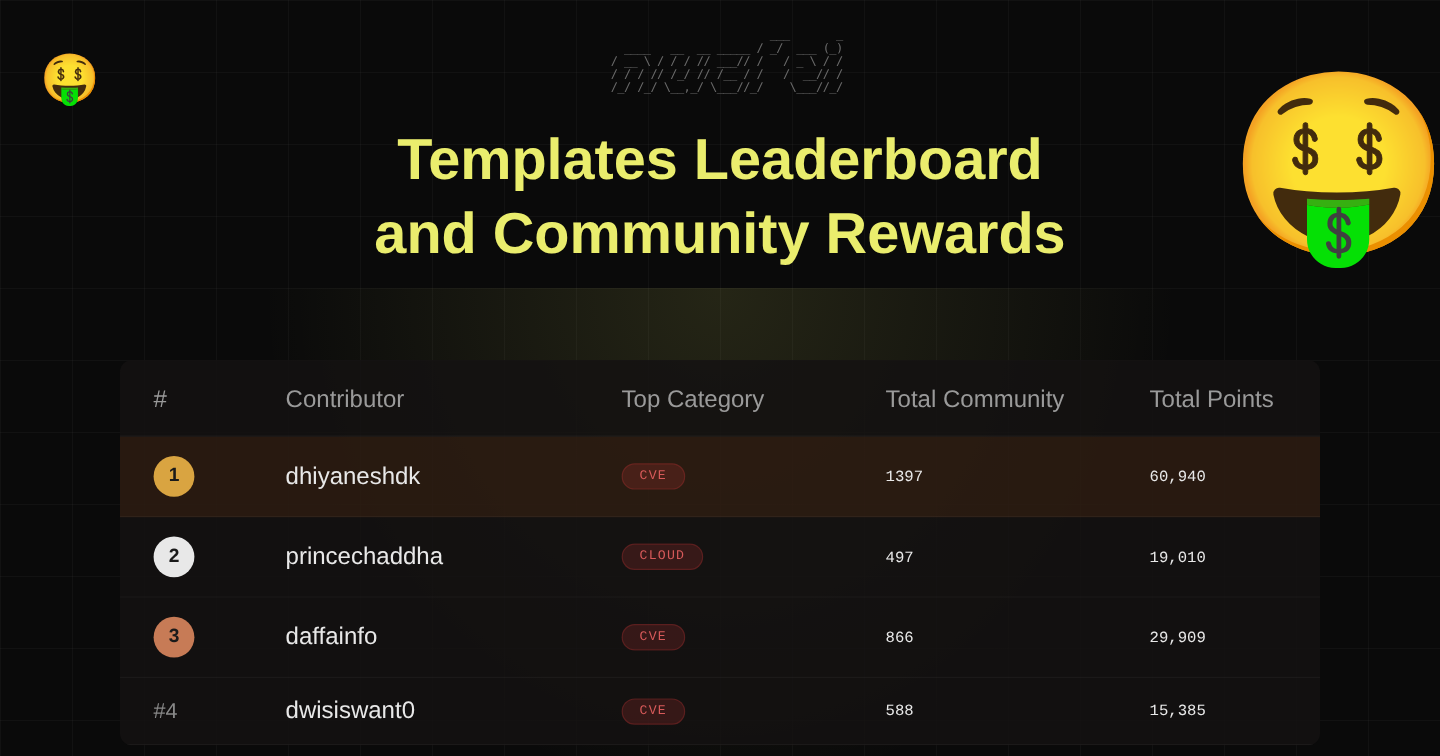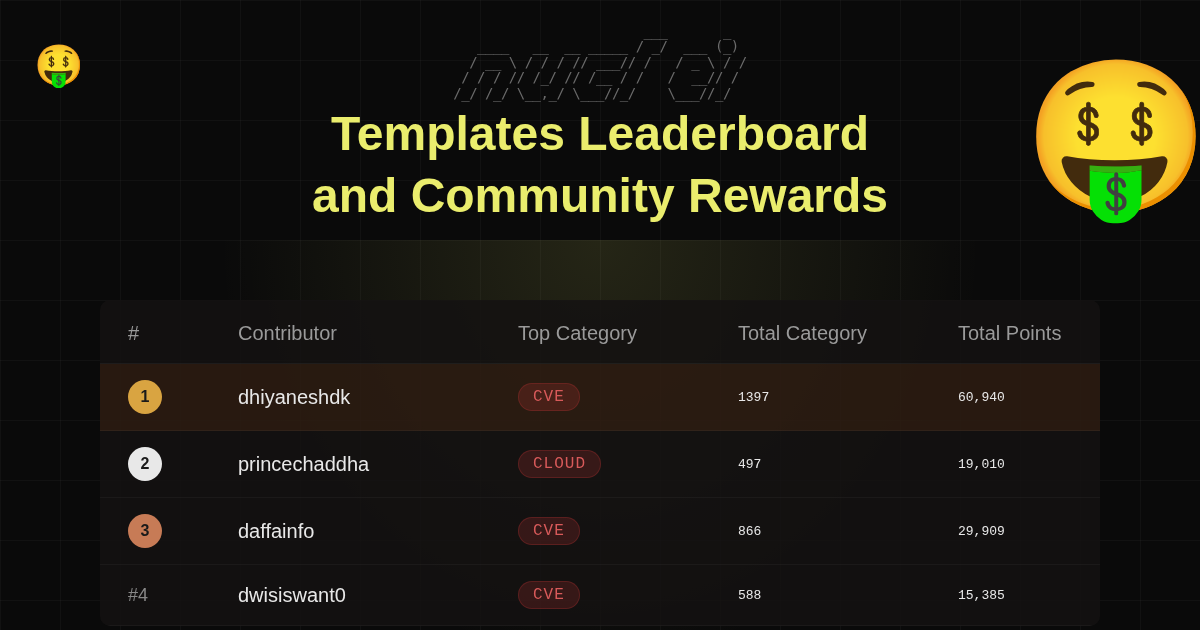--- a/index.html
+++ b/index.html
@@ -28,25 +28,25 @@
   transform: translateX(-50%);
   background: radial-gradient(ellipse at center top, rgba(234,237,109,0.12) 0%, rgba(234,237,109,0) 60%);
   pointer-events: none;
 }
 .logo {
   position: absolute;
   left: 50%;
   top: 24px;
   transform: translateX(-50%);
   font-family: monospace;
-  font-size: 14px;
+  font-size: 10px;
   line-height: 1.1;
   color: #6b6b6b;
   white-space: pre;
-  text-align: left;
+  text-align: right;
   letter-spacing: -0.5px;
 }
 .emoji-small {
   position: absolute;
   left: 34px;
   top: 42px;
   font-size: 40px;
 }
 .emoji-large {
   position: absolute;
@@ -113,21 +113,21 @@
 .rank-1 { background: #d9a441; }
 .rank-2 { background: #e8e8e8; }
 .rank-3 { background: #c77b56; }
 .rank-badge span { position: relative; z-index: 1; }
 .rank-text { color: #888; font-size: 18px; }
 .contributor { color: #e8e8e8; font-size: 20px; }
 .category-pill {
   display: inline-block;
   padding: 4px 14px;
   border-radius: 20px;
-  font-size: 16px;
+  font-size: 11px;
   font-weight: 500;
   font-family: 'Courier New', monospace;
   letter-spacing: 1px;
   background: rgba(180,50,50,0.22);
   color: #d85a5a;
   border: 1px solid rgba(180,50,50,0.3);
 }
 .number-cell {
   color: #e8e8e8;
   font-size: 13px;
@@ -152,21 +152,21 @@
 <div class="title">
   <span>Templates Leaderboard</span><br>
   <span>and Community Rewards</span>
 </div>
 
 <div class="table-container">
   <div class="table-header">
     <div>#</div>
     <div>Contributor</div>
     <div>Top Category</div>
-    <div>Total Category</div>
+    <div>Total Community</div>
     <div>Total Points</div>
   </div>
 
   <div class="table-row row-1">
     <div>
         <div class="rank-badge rank-1">
           <span>1</span>
         </div>
       </div>
     <div class="contributor">dhiyaneshdk</div>

